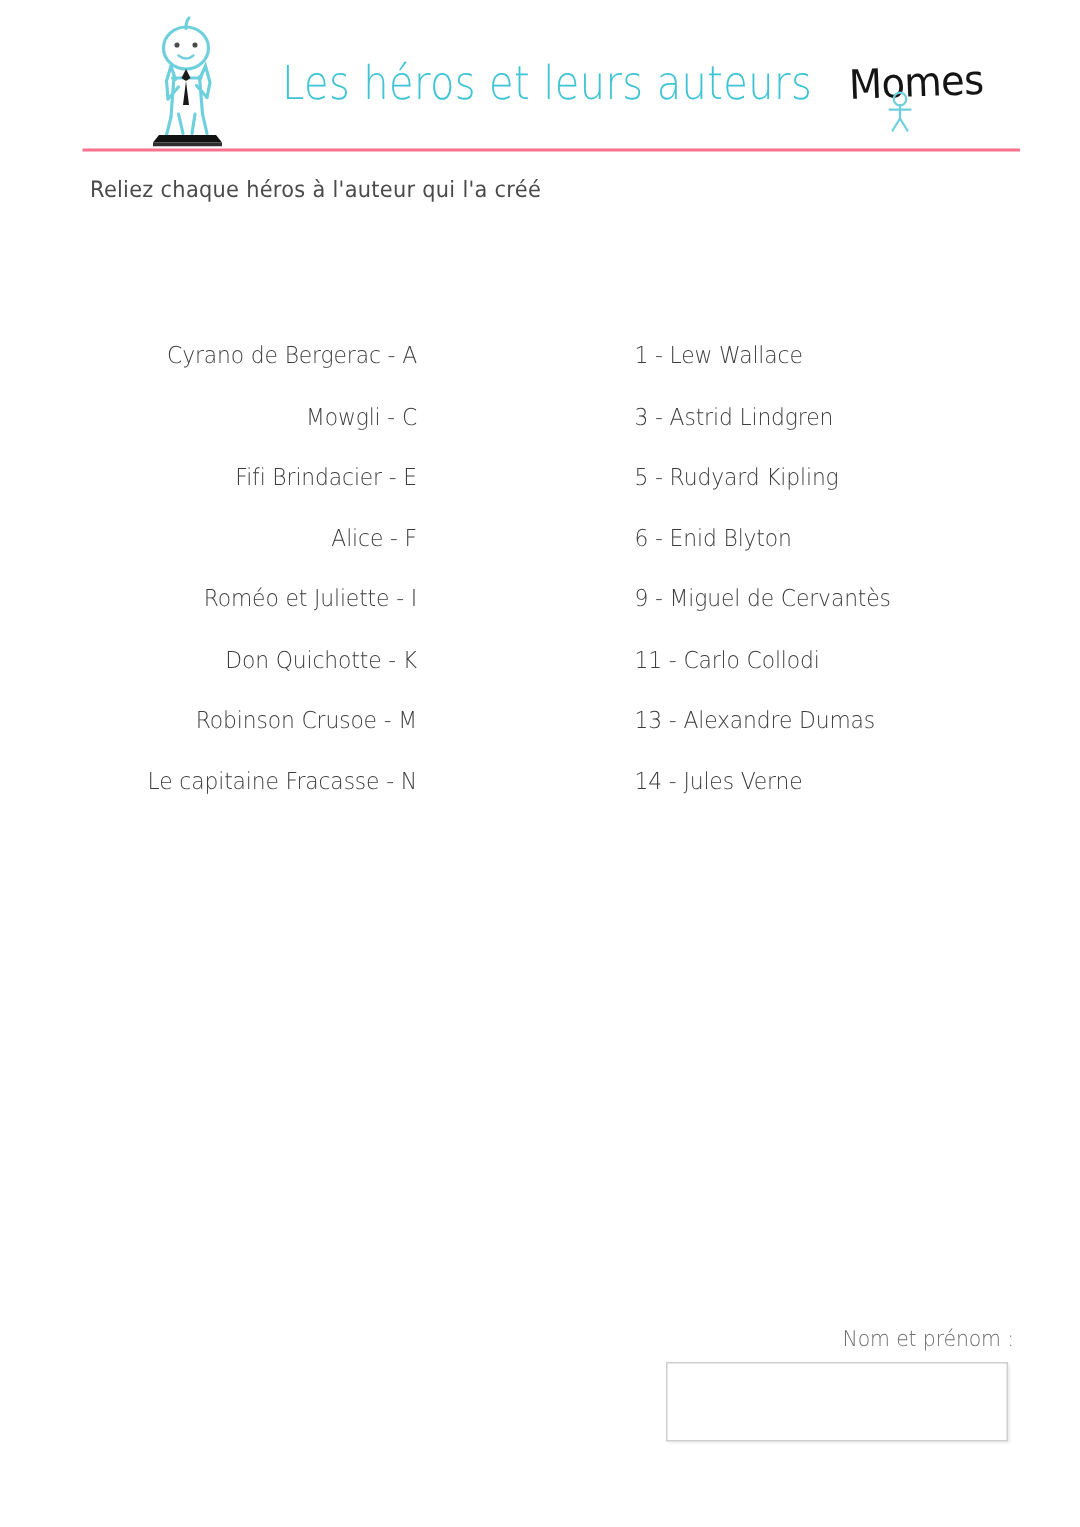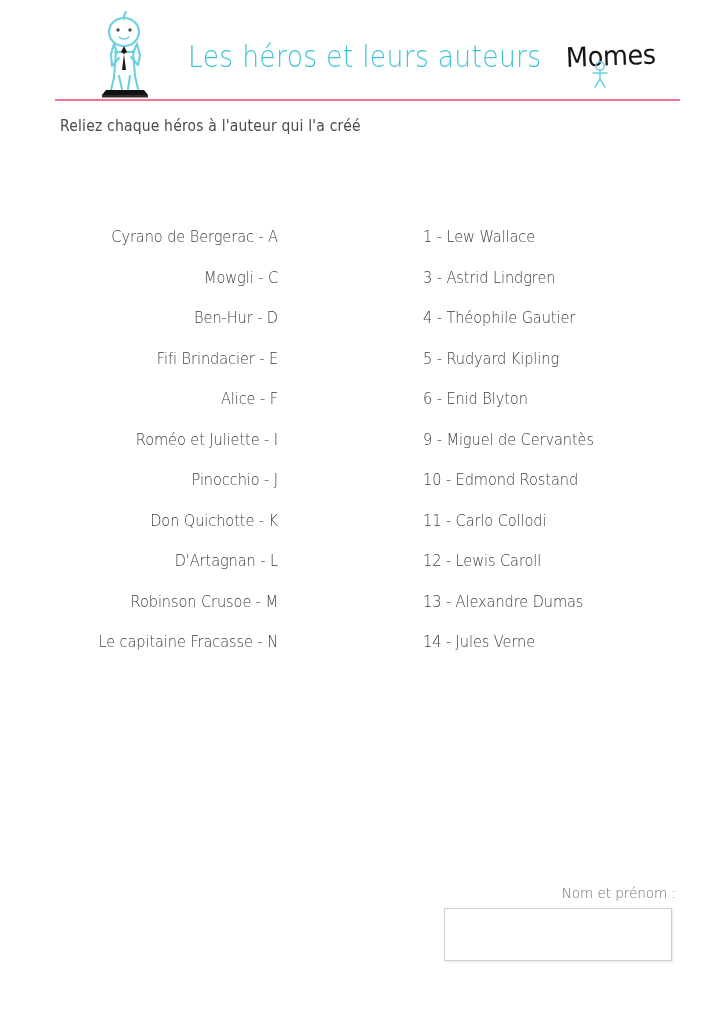--- a/index.html
+++ b/index.html
@@ -235,46 +235,34 @@
 <div id="match-area">
     <div class="match-row">
       <div class="hero-item">Cyrano de Bergerac - A</div>
       <div class="author-item">1 - Lew Wallace</div>
     </div>
     <div class="match-row">
       <div class="hero-item">Mowgli - C</div>
       <div class="author-item">3 - Astrid Lindgren</div>
     </div>
     <div class="match-row">
-      <div class="hero-item">Ben-Hur - D</div>
-      <div class="author-item">4 - Théophile Gautier</div>
-    </div>
-    <div class="match-row">
       <div class="hero-item">Fifi Brindacier - E</div>
       <div class="author-item">5 - Rudyard Kipling</div>
     </div>
     <div class="match-row">
       <div class="hero-item">Alice - F</div>
       <div class="author-item">6 - Enid Blyton</div>
     </div>
     <div class="match-row">
       <div class="hero-item">Roméo et Juliette - I</div>
       <div class="author-item">9 - Miguel de Cervantès</div>
     </div>
     <div class="match-row">
-      <div class="hero-item">Pinocchio - J</div>
-      <div class="author-item">10 - Edmond Rostand</div>
-    </div>
-    <div class="match-row">
       <div class="hero-item">Don Quichotte - K</div>
       <div class="author-item">11 - Carlo Collodi</div>
-    </div>
-    <div class="match-row">
-      <div class="hero-item">D'Artagnan - L</div>
-      <div class="author-item">12 - Lewis Caroll</div>
     </div>
     <div class="match-row">
       <div class="hero-item">Robinson Crusoe - M</div>
       <div class="author-item">13 - Alexandre Dumas</div>
     </div>
     <div class="match-row">
       <div class="hero-item">Le capitaine Fracasse - N</div>
       <div class="author-item">14 - Jules Verne</div>
     </div>
   </div>

